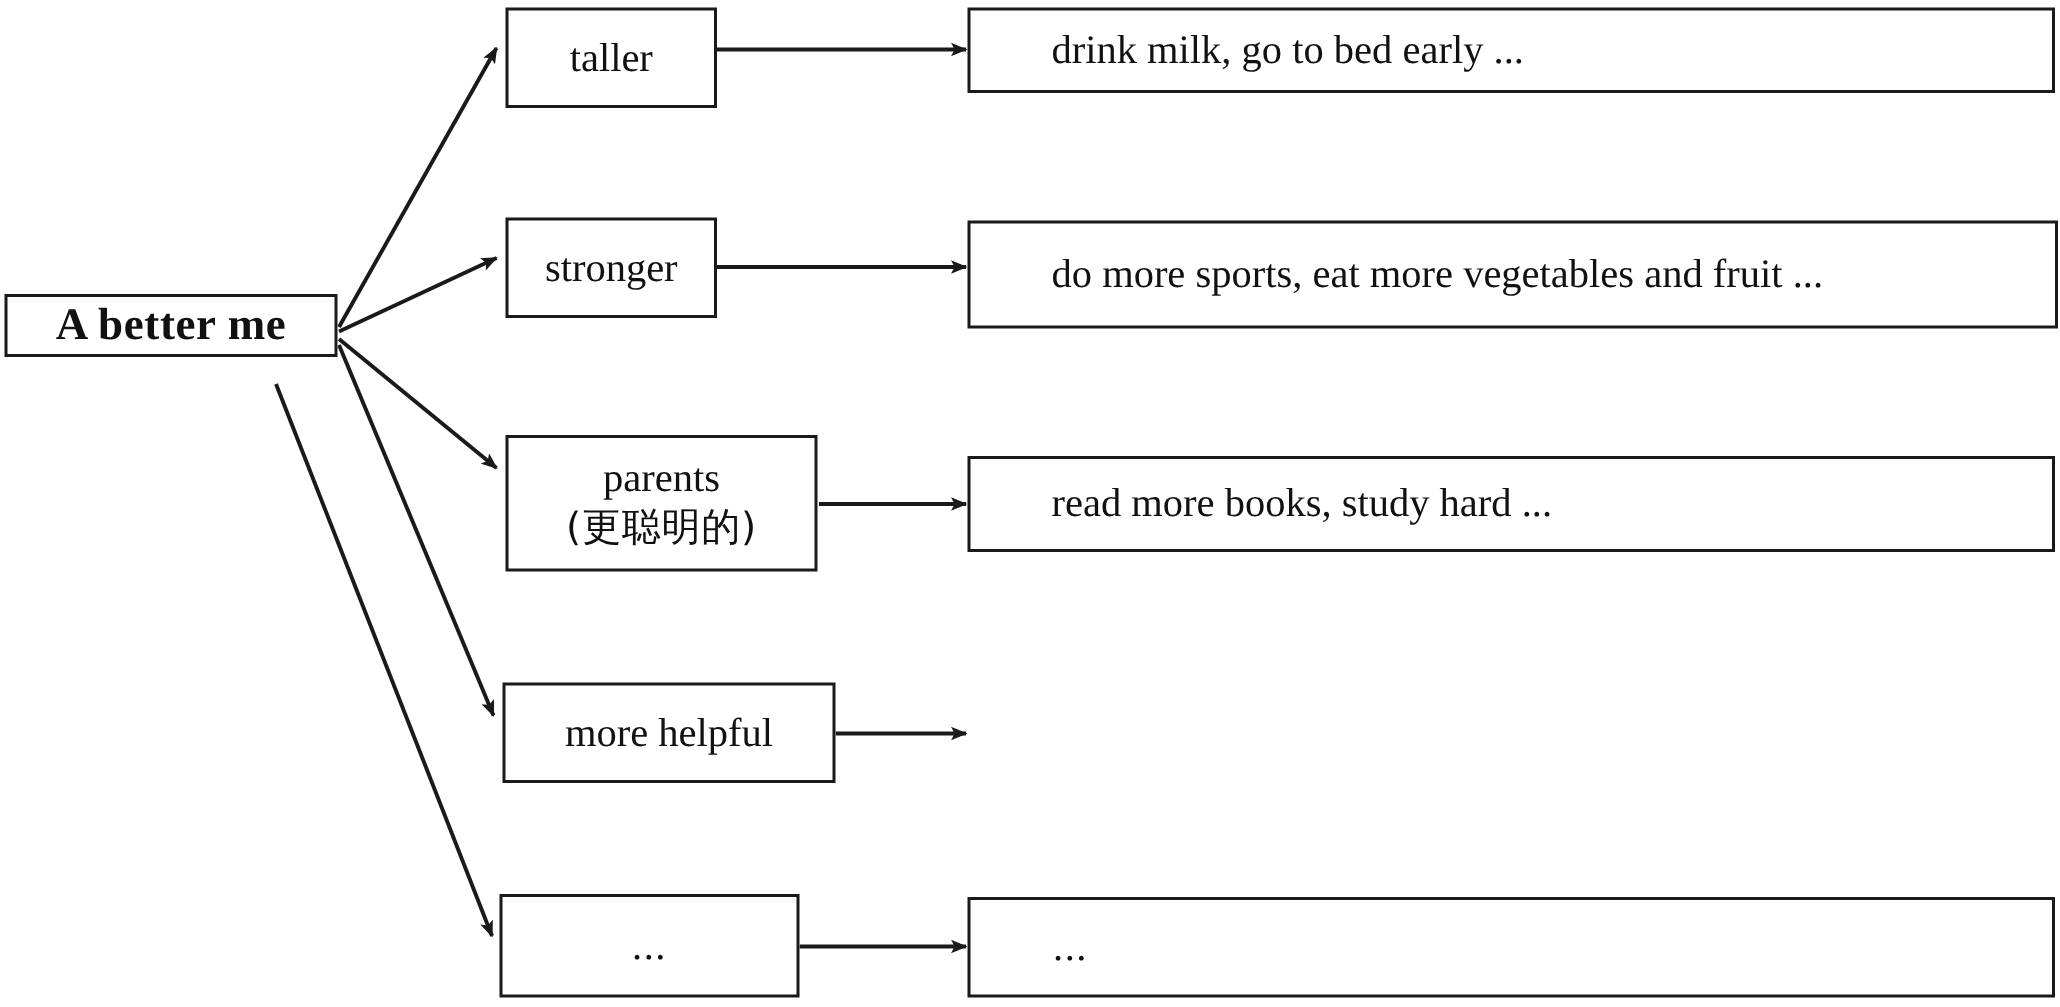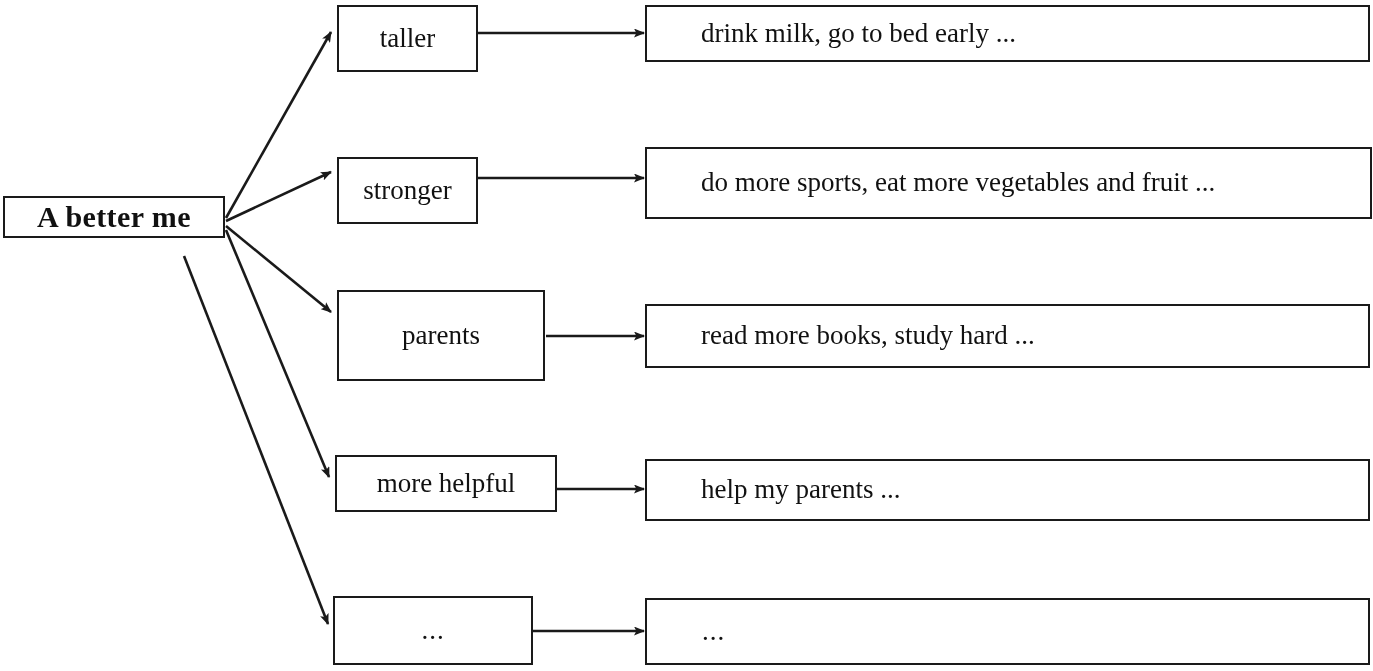--- a/index.html
+++ b/index.html
@@ -103,45 +103,43 @@
 
   <div class="node branch-node" style="left:337px; top:5px; width:141px; height:67px;">
     <span class="stack">
       <span>taller</span>
     </span>
   </div>
   <div class="node detail-node" style="left:645px; top:5px; width:725px; height:57px;">
     <span>drink milk, go to bed early ...</span>
   </div>
 
-  <div class="node branch-node" style="left:337px; top:157px; width:141px; height:67px;">
+  <div class="node branch-node" style="left:337px; top:145px; width:141px; height:67px;">
     <span class="stack">
       <span>stronger</span>
     </span>
   </div>
   <div class="node detail-node" style="left:645px; top:147px; width:727px; height:72px;">
     <span>do more sports, eat more vegetables and fruit ...</span>
   </div>
 
   <div class="node branch-node" style="left:337px; top:290px; width:208px; height:91px;">
     <span class="stack">
       <span>parents</span>
+      <span class="cn">(更聪明的)</span>
     </span>
   </div>
   <div class="node detail-node" style="left:645px; top:304px; width:725px; height:64px;">
     <span>read more books, study hard ...</span>
   </div>
 
-  <div class="node branch-node" style="left:335px; top:455px; width:222px; height:57px;">
+  <div class="node branch-node" style="left:335px; top:455px; width:222px; height:67px;">
     <span class="stack">
       <span>more helpful</span>
     </span>
-  </div>
-  <div class="node detail-node" style="left:645px; top:459px; width:725px; height:62px;">
-    <span>help my parents ...</span>
   </div>
 
   <div class="node branch-node ellipsis-centered" style="left:333px; top:596px; width:200px; height:69px;">
     <span class="dots">...</span>
   </div>
   <div class="node detail-node" style="left:645px; top:598px; width:725px; height:67px; padding-left:55px;">
     <span class="dots">...</span>
   </div>
 
 </div>

